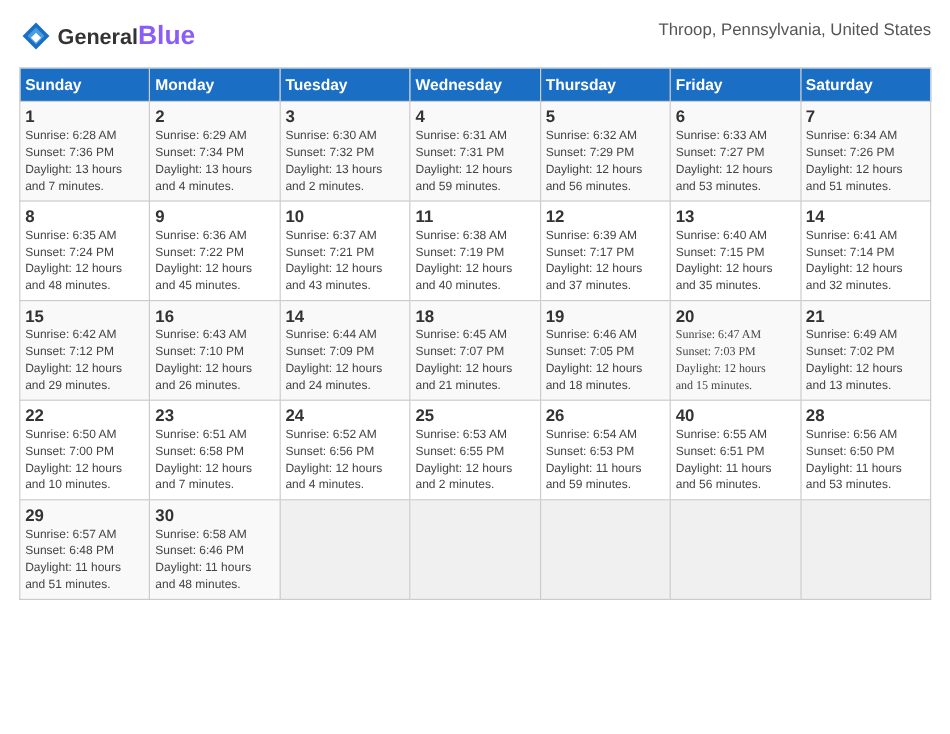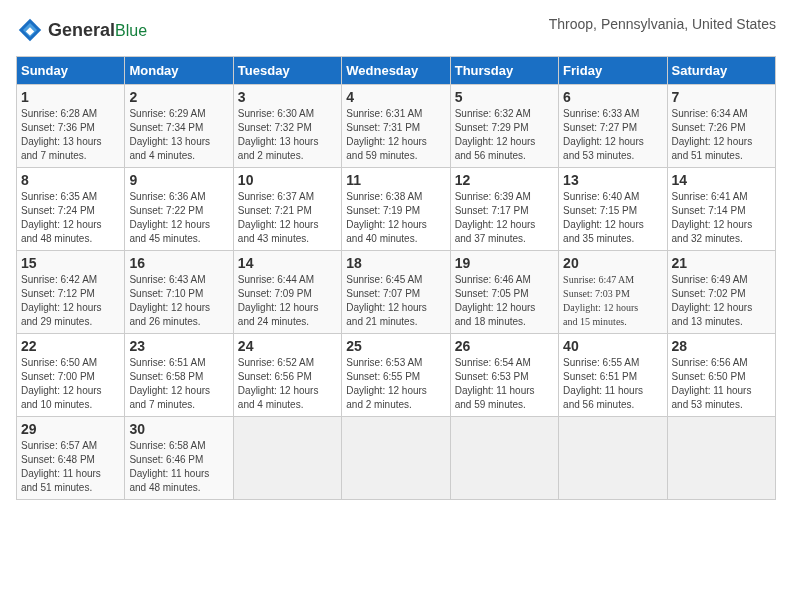--- a/index.html
+++ b/index.html
@@ -83,21 +83,21 @@
 <body>
 
 <div class="header">
   <div class="logo">
     <svg class="logo-icon" viewBox="0 0 40 40" xmlns="http://www.w3.org/2000/svg">
       <polygon points="20,4 36,20 20,36 4,20" fill="#1a6fc4"></polygon>
       <polygon points="20,10 30,20 20,30 10,20" fill="#4a9ee0"></polygon>
       <polygon points="20,16 26,22 20,28 14,22" fill="#fff"></polygon>
     </svg>
     <div>
-      <span style="font-size:18px;font-weight:bold;color:#333;text-align:right;">General</span><span style="font-size:16px;font-weight:normal;color:#15803d;">Blue</span>
+      <span style="font-size:18px;font-weight:bold;color:#333;text-align:right;">General</span><span style="font-size:22px;font-weight:bold;color:#8b5cf6;">Blue</span>
     </div>
   </div>
   <div class="title-area">
     <div class="location">Throop, Pennsylvania, United States</div>
   </div>
 </div>
 
 <table>
   <thead>
     <tr>

